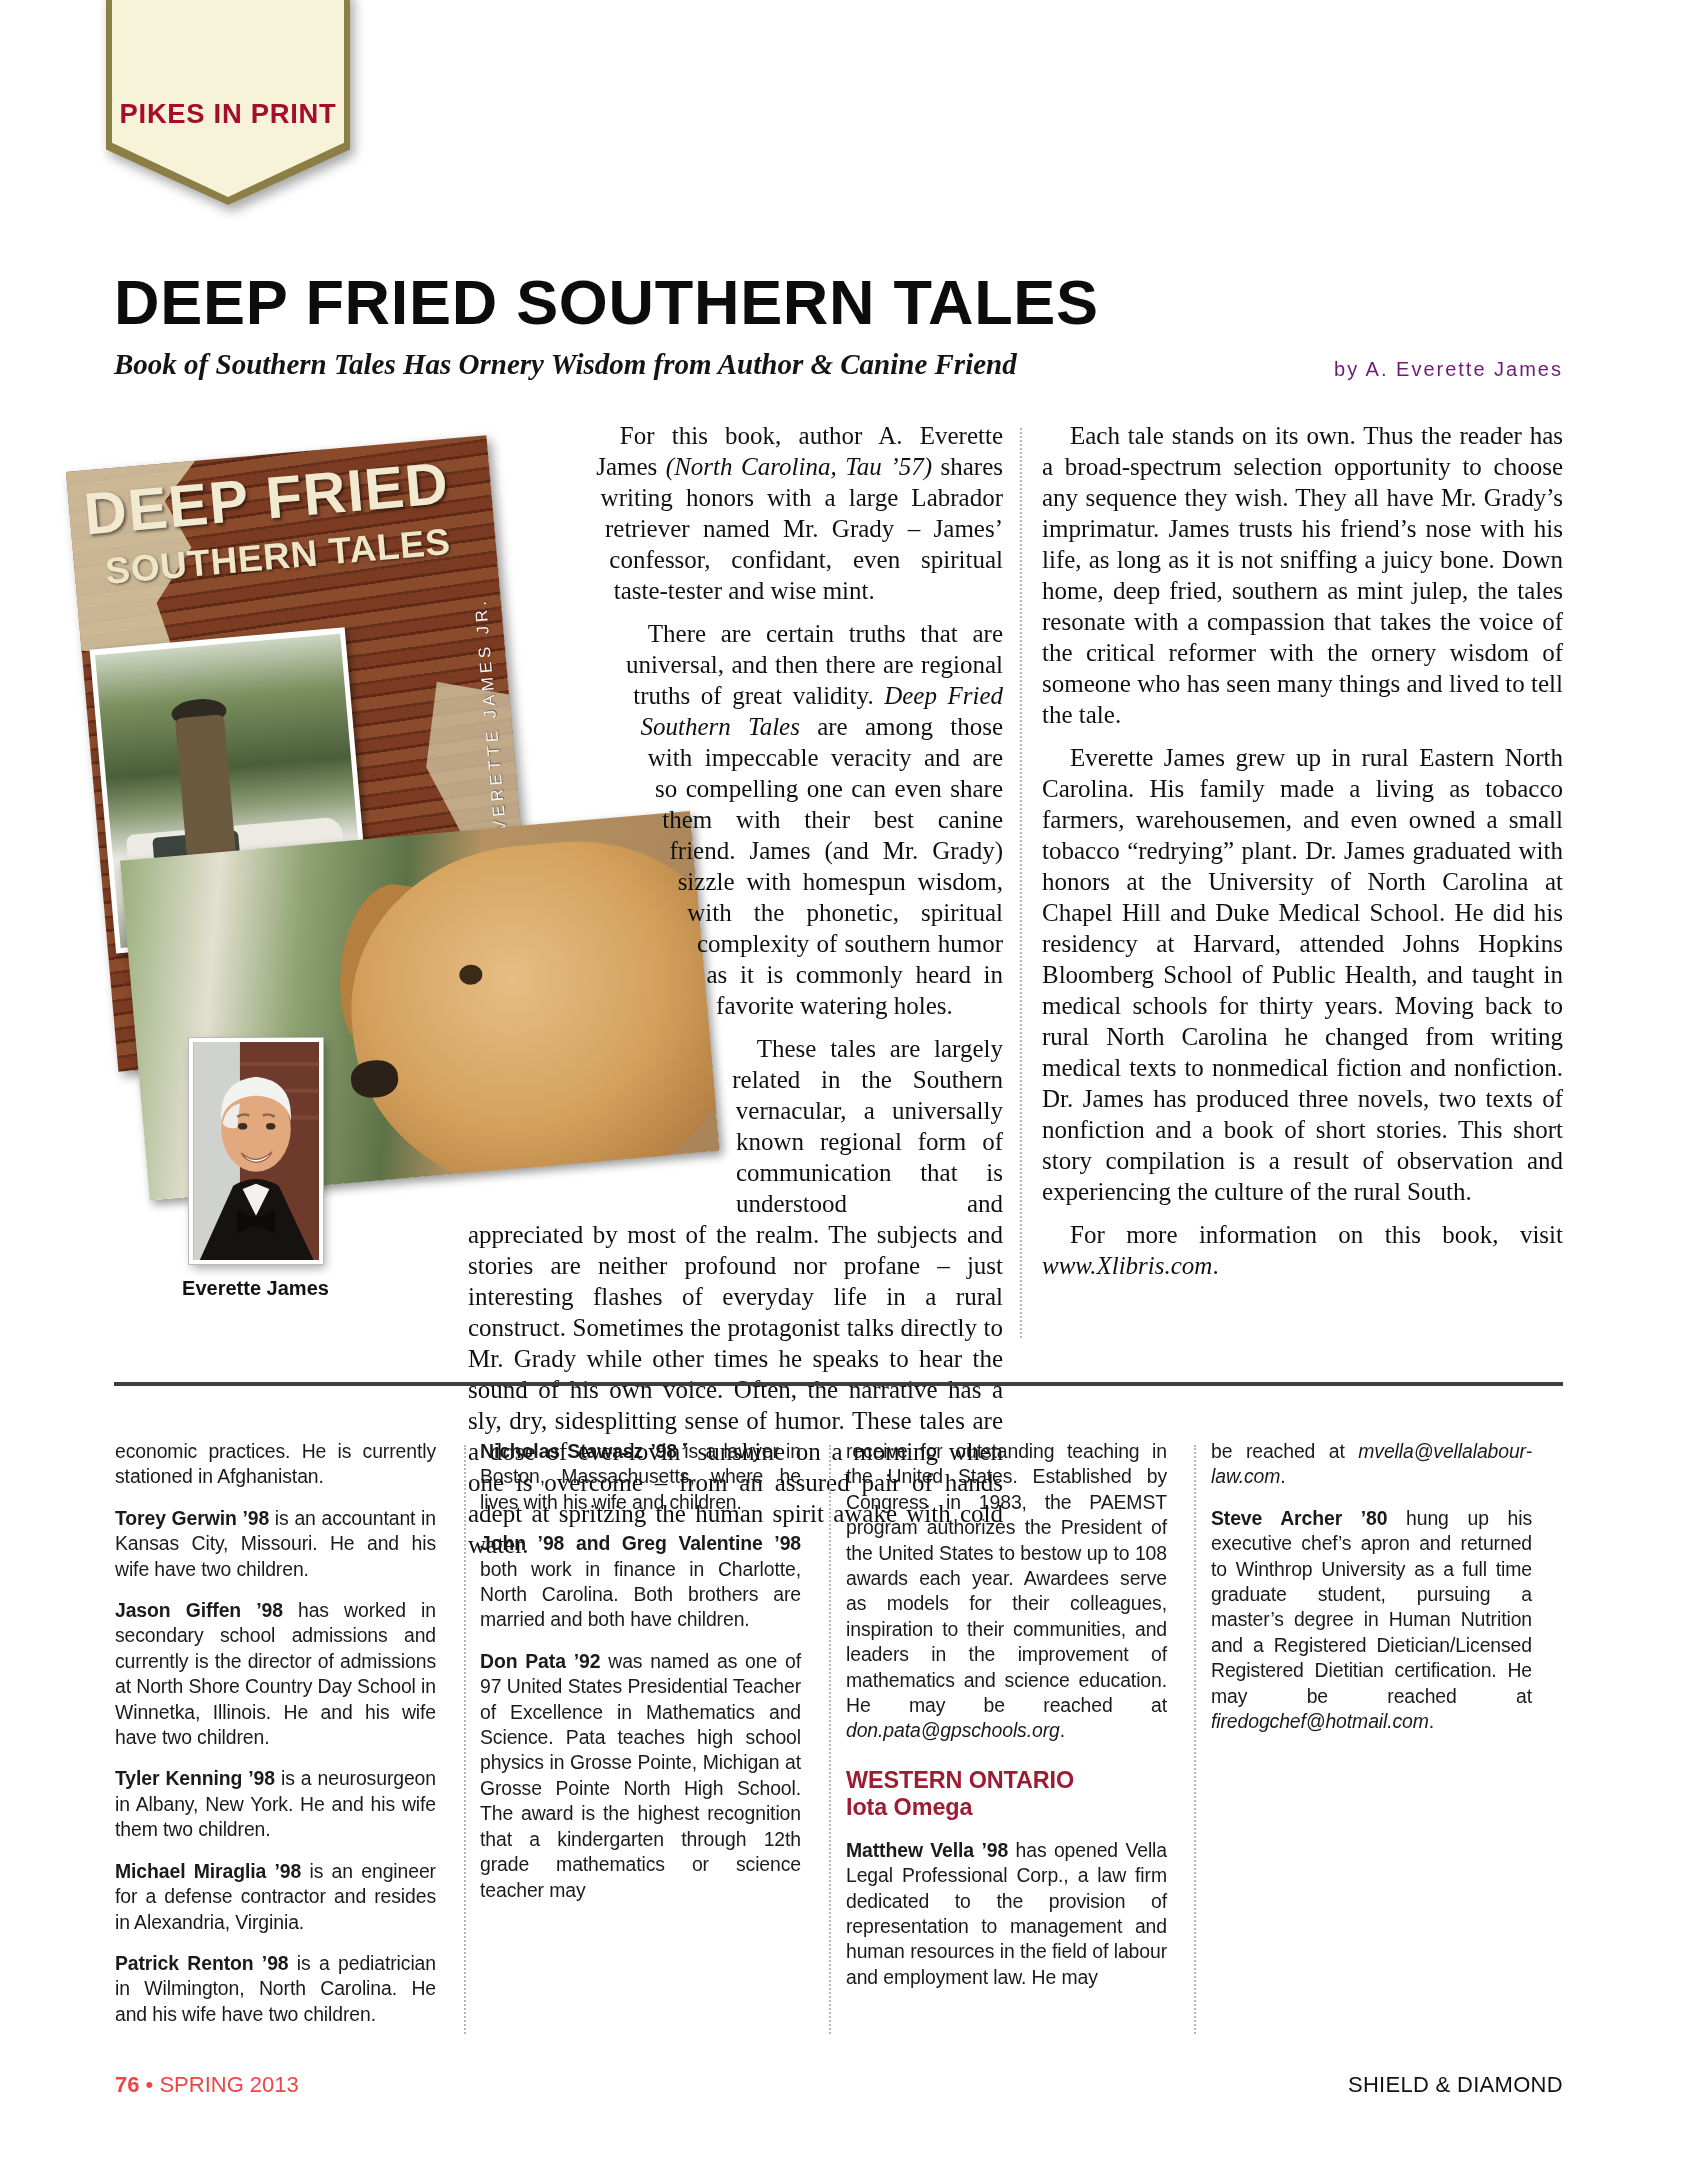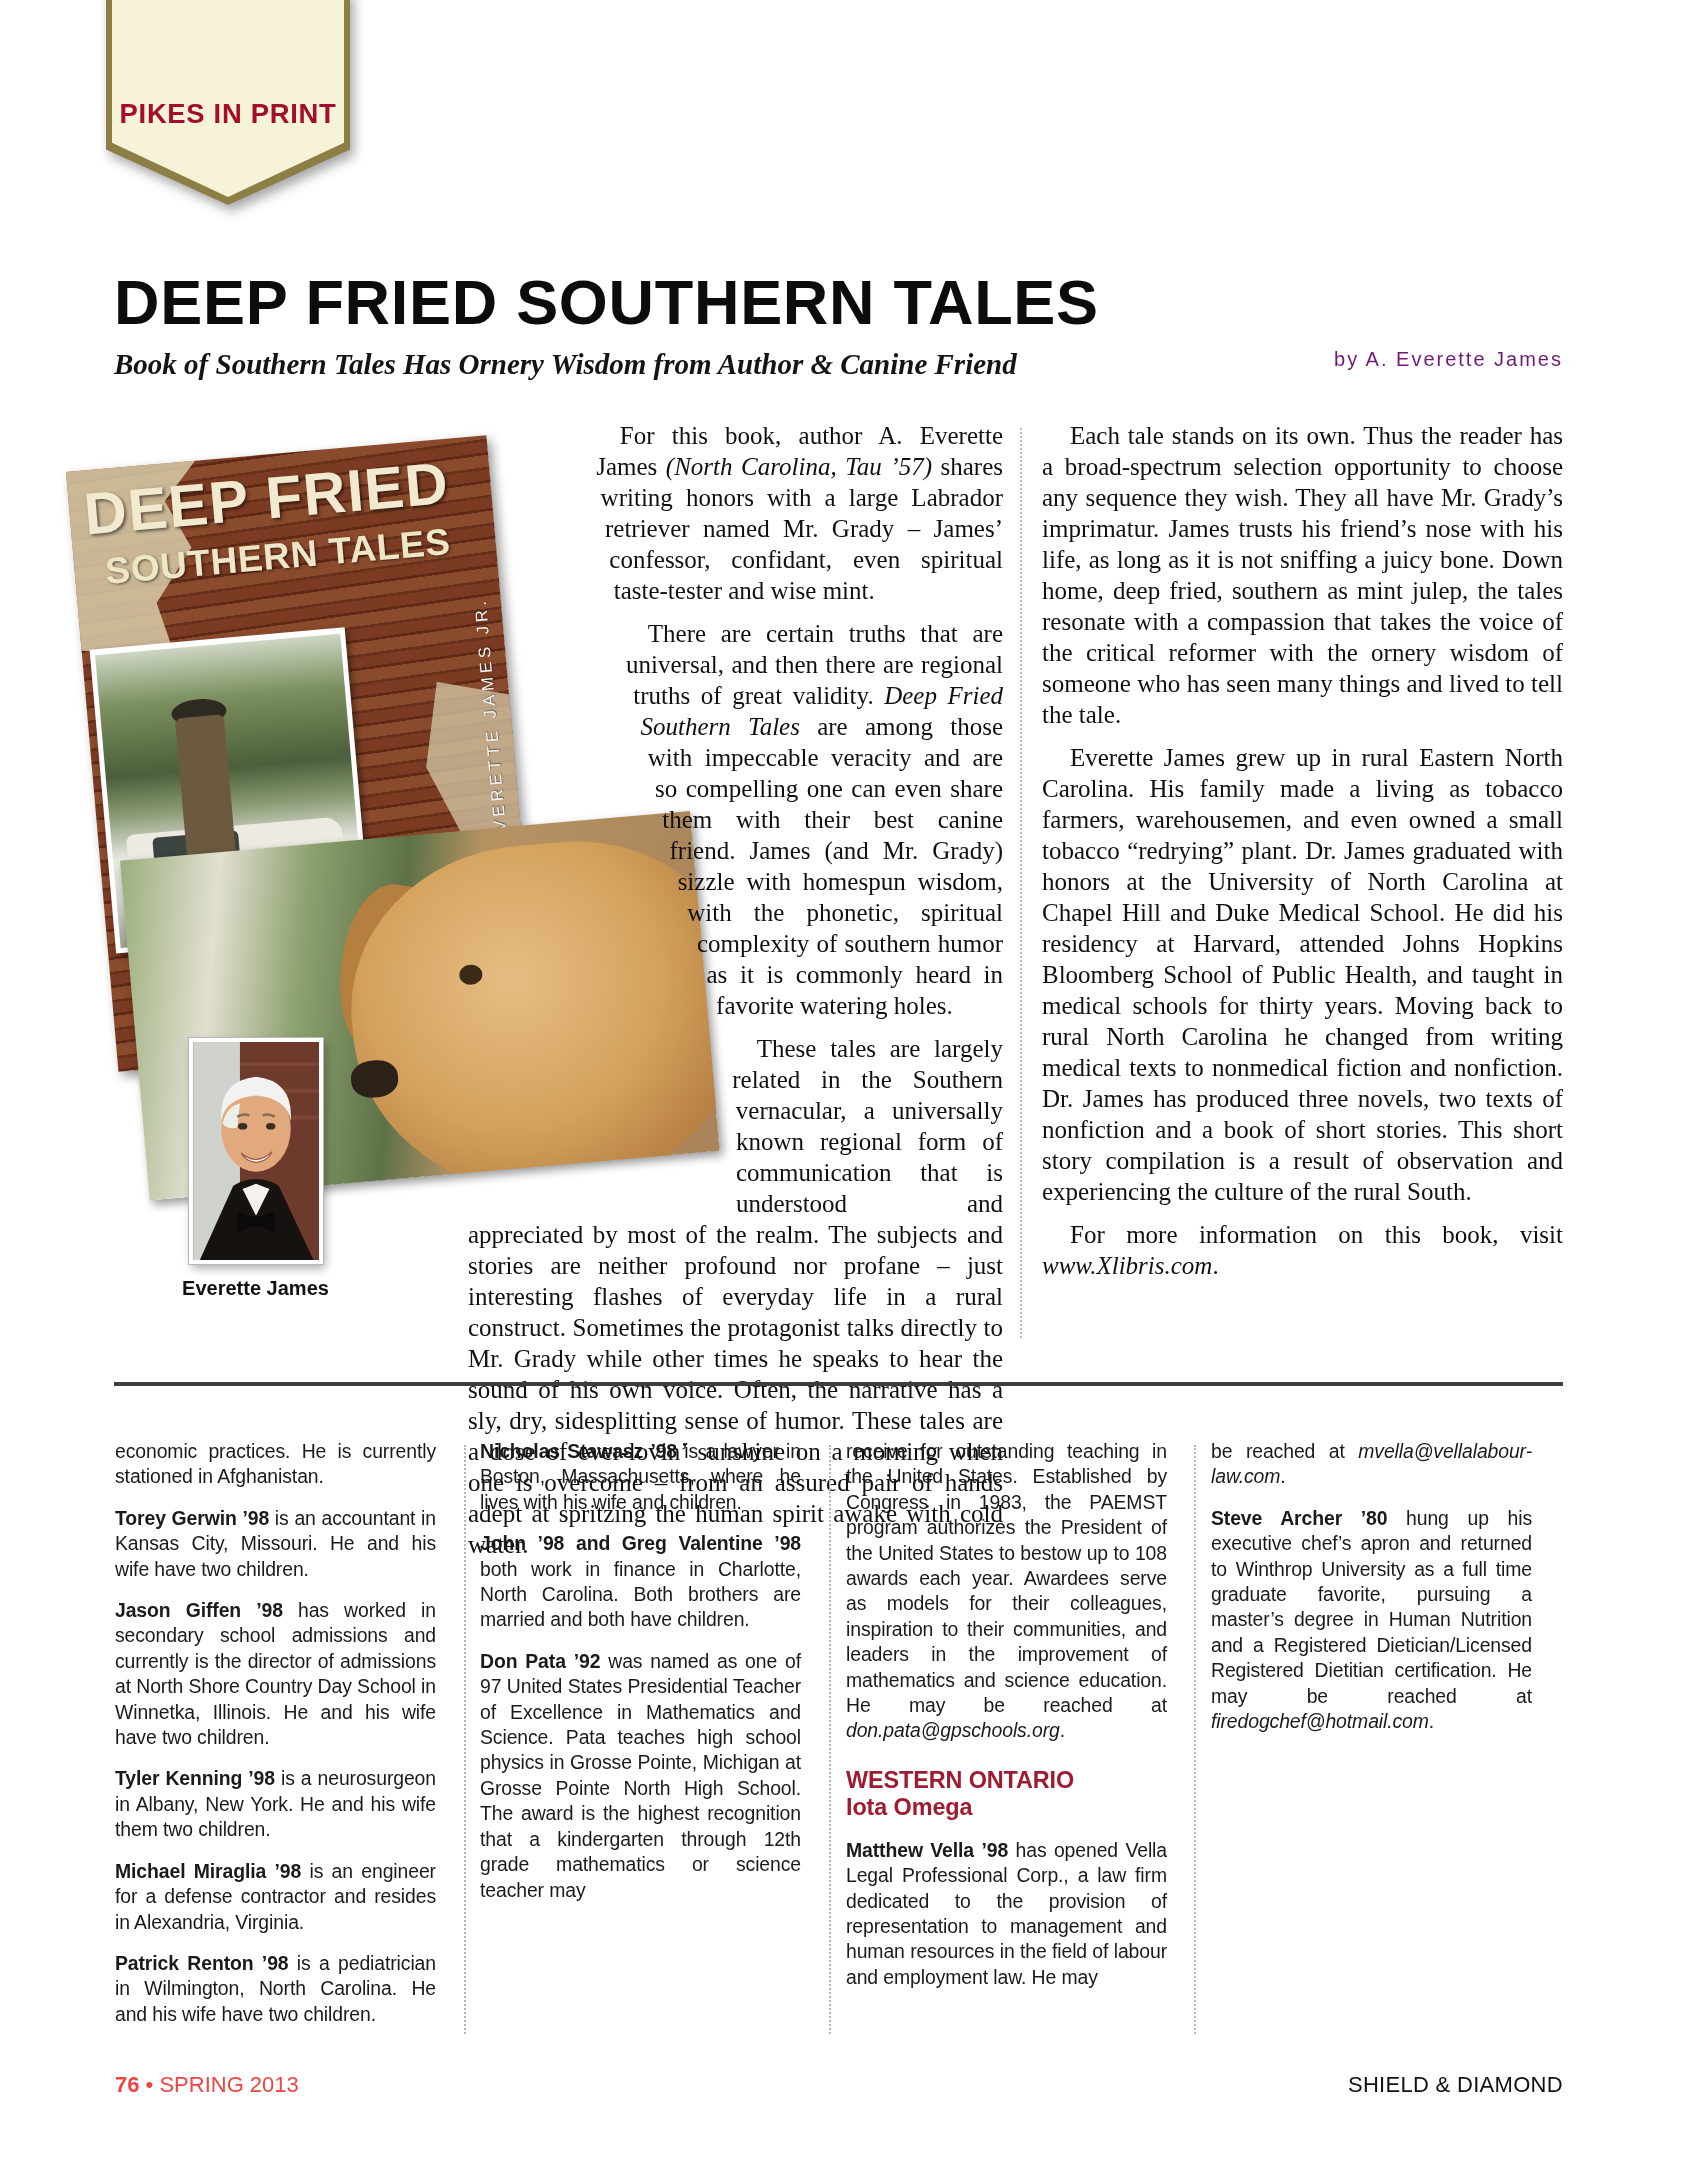--- a/index.html
+++ b/index.html
@@ -10,21 +10,21 @@
   .banner-wrap{left:106px;top:-8px;width:244px;height:213px;filter:drop-shadow(4.7px 6px 6px rgba(0,0,0,0.35));}
   .banner-outer{position:absolute;left:0;top:0;width:244px;height:213px;background:#8c7f45;
     clip-path:polygon(0 0,100% 0,100% 74%,50% 100%,0 74%);}
   .banner-inner{position:absolute;left:6px;top:-4px;width:232px;height:209px;background:#f6f3d9;
     clip-path:polygon(0 0,100% 0,100% 74%,50% 100%,0 74%);}
   .banner-label{position:absolute;left:0;top:106px;width:244px;text-align:center;
     font-size:27.4px;font-weight:bold;letter-spacing:0.7px;color:#a50d2d;}
 
   
   .headline{left:114px;top:266px;width:1472px;font-size:63px;font-weight:bold;color:#0c0c0c;letter-spacing:0.7px;}
-  .subtitle-row{left:114px;top:348px;width:1449px;display:flex;justify-content:space-between;align-items:flex-start;}
+  .subtitle-row{left:114px;top:348px;width:1449px;display:flex;justify-content:space-between;align-items:flex-end;}
   .subtitle{font-family:"Liberation Serif",serif;font-style:italic;font-weight:bold;font-size:29px;color:#141414;}
   .byline{font-size:20px;color:#701a75;letter-spacing:2px;}
 
   
   .serif-col{font-family:"Liberation Serif",serif;font-size:25px;line-height:31px;text-align:justify;color:#101010;}
   .serif-col p{margin:0 0 12px 0;text-indent:28px;}
   .mid-col{left:468px;top:420px;width:535px;}
   .right-col{left:1042px;top:420px;width:521px;}
   .wrap-shape{float:left;width:268px;height:790px;
     shape-outside:polygon(0 0,110px 0,144px 241px,197px 468px,251px 642px,268px 790px,0 790px);
@@ -196,18 +196,18 @@
     <div>WESTERN ONTARIO</div>
     <div>Iota Omega</div>
   </div>
   <p><span class="st-b">Matthew Vella ’98</span><span> has opened Vella Legal Professional Corp., a law firm dedicated to the provision of representation to management and human resources in the field of labour and employment law. He may</span></p>
 </div>
 
 <div class="abs v-dots upd-divider upd-div3"></div>
 
 <div class="abs upd-col col4">
   <p><span>be reached at </span><span class="st-i">mvella@vellalabour-law.com</span><span>.</span></p>
-  <p><span class="st-b">Steve Archer ’80</span><span> hung up his executive chef’s apron and returned to Winthrop University as a full time graduate favorite, pursuing a master’s degree in Human Nutrition and a Registered Dietician/Licensed Registered Dietitian certification. He may be reached at </span><span class="st-i">firedogchef@hotmail.com</span><span>.</span></p>
+  <p><span class="st-b">Steve Archer ’80</span><span> hung up his executive chef’s apron and returned to Winthrop University as a full time graduate student, pursuing a master’s degree in Human Nutrition and a Registered Dietician/Licensed Registered Dietitian certification. He may be reached at </span><span class="st-i">firedogchef@hotmail.com</span><span>.</span></p>
 </div>
 
 <div class="abs footer-left"><span class="st-b">76</span><span> • SPRING 2013</span></div>
 <div class="abs footer-right">SHIELD &amp; DIAMOND</div>
 
 
 </body></html>

